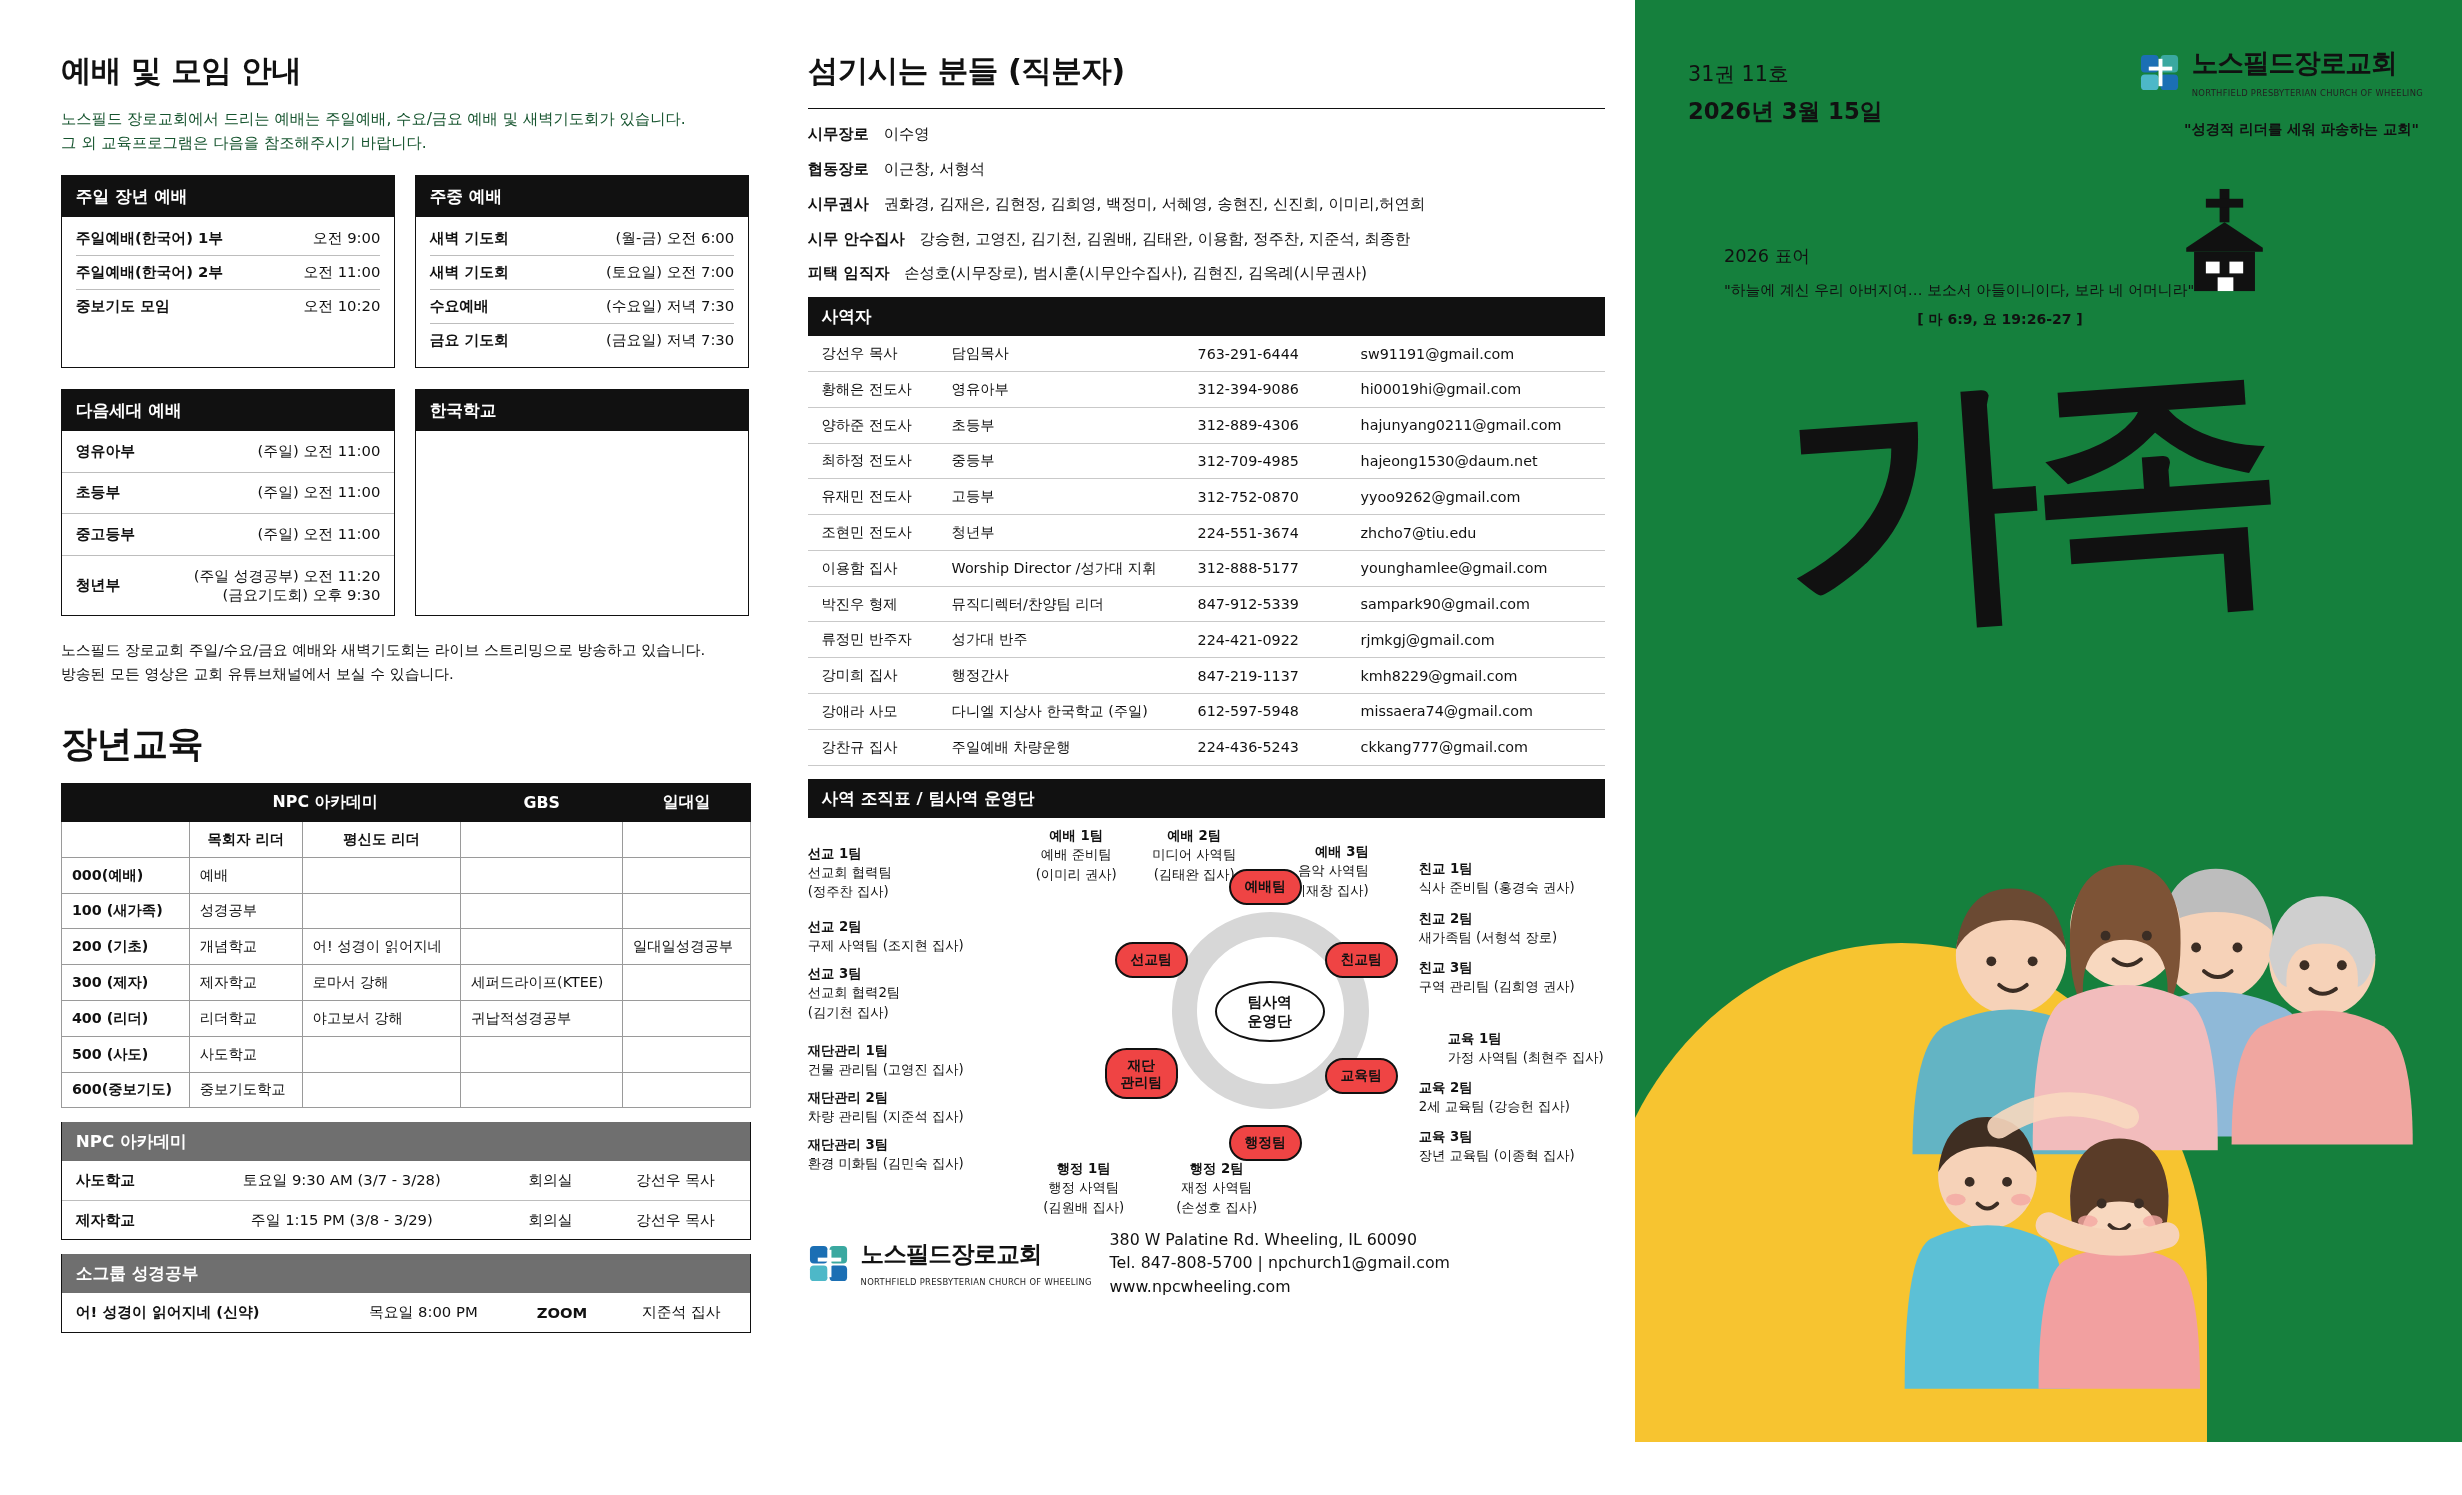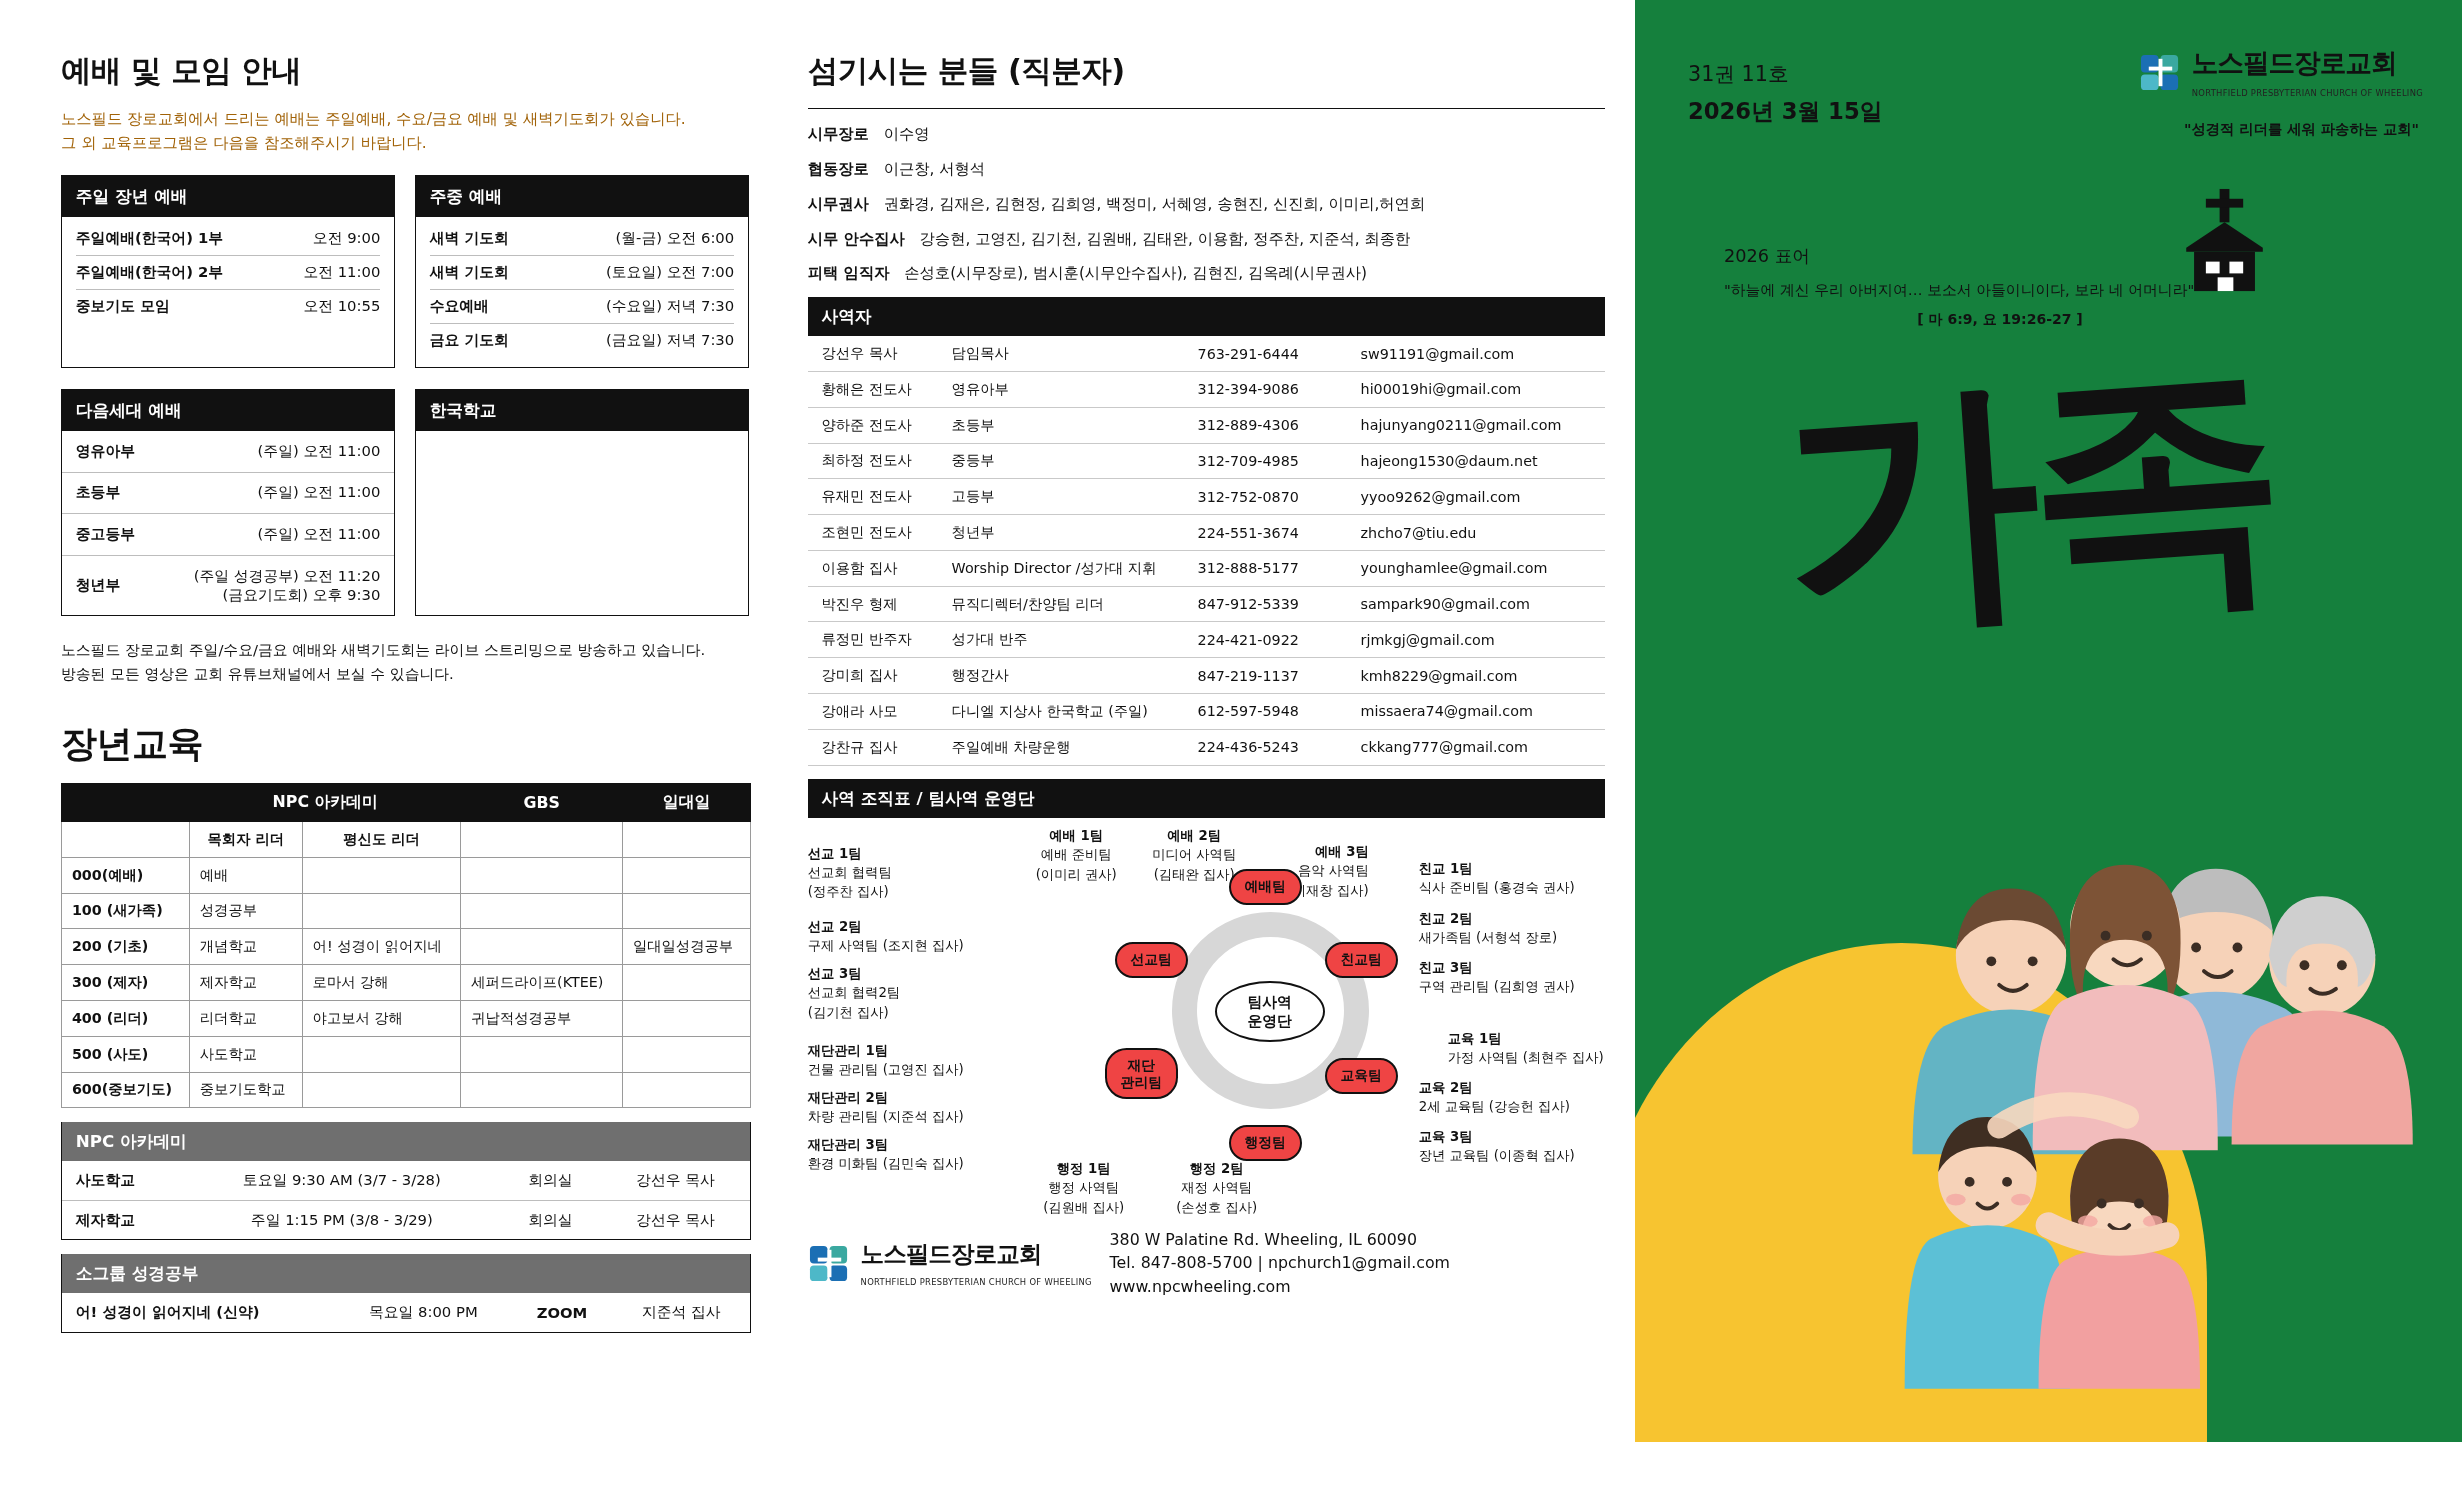--- a/index.html
+++ b/index.html
@@ -15,21 +15,21 @@
 
   
   .col-left { width: 788px; padding: 51px 39px 0 61px; }
   .col-mid  { width: 847px; padding: 51px 29.6px 0 19.7px; }
   .col-right{ width: 827px; position: relative; background:#fdfbf5; overflow:hidden;}
 
   h1.section-title {
     font-size: 30.5px; font-weight: bold; margin: 0 0 15.8px 0; letter-spacing: -0.5px;
   }
   h1.section-title.big { font-size: 36px; margin-top: 35px; margin-bottom: 13.8px;}
-  p.intro { font-size: 15.3px; line-height: 1.55; margin: 0 0 19.7px 0; color:#a16207; }
+  p.intro { font-size: 15.3px; line-height: 1.55; margin: 0 0 19.7px 0; color:#14532d; }
 
   table { border-collapse: collapse; }
 
   
   .sched-wrap { display:flex; gap: 19.7px; margin-bottom: 21.7px; }
   .sched { border: 1.5px solid #111; width: 345px; }
   .sched .hdr {
     background:#111; color:#fff; font-weight:bold; font-size:16.7px;
     padding: 8.9px 13.8px;
   }
@@ -137,21 +137,21 @@
               <span class="val">오전 9:00</span>
             </div>
           <div class="line"></div>
           <div class="row">
               <span class="lbl">주일예배(한국어) 2부</span>
               <span class="val">오전 11:00</span>
             </div>
           <div class="line"></div>
           <div class="row">
               <span class="lbl">중보기도 모임</span>
-              <span class="val">오전 10:55</span>
+              <span class="val">오전 10:20</span>
             </div>
         </div>
       </div>
 
       <div class="sched">
         <div class="hdr">주중 예배</div>
         <div class="body">
           <div class="row">
               <span class="lbl">새벽 기도회</span>
               <span class="val">(월-금) 오전 6:00</span>

